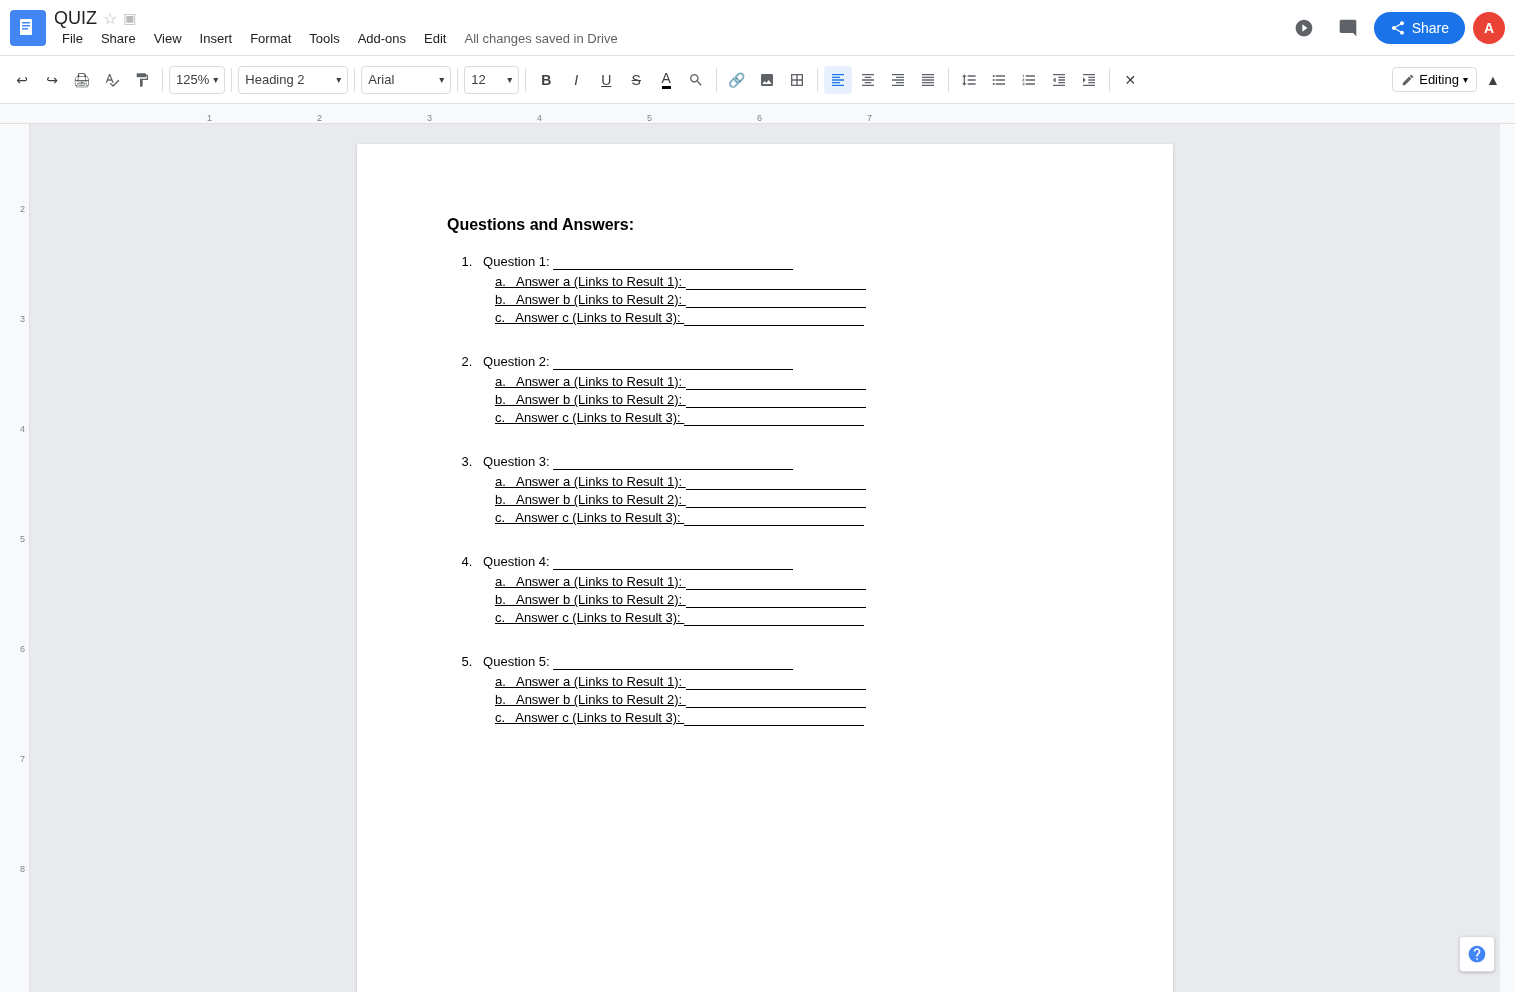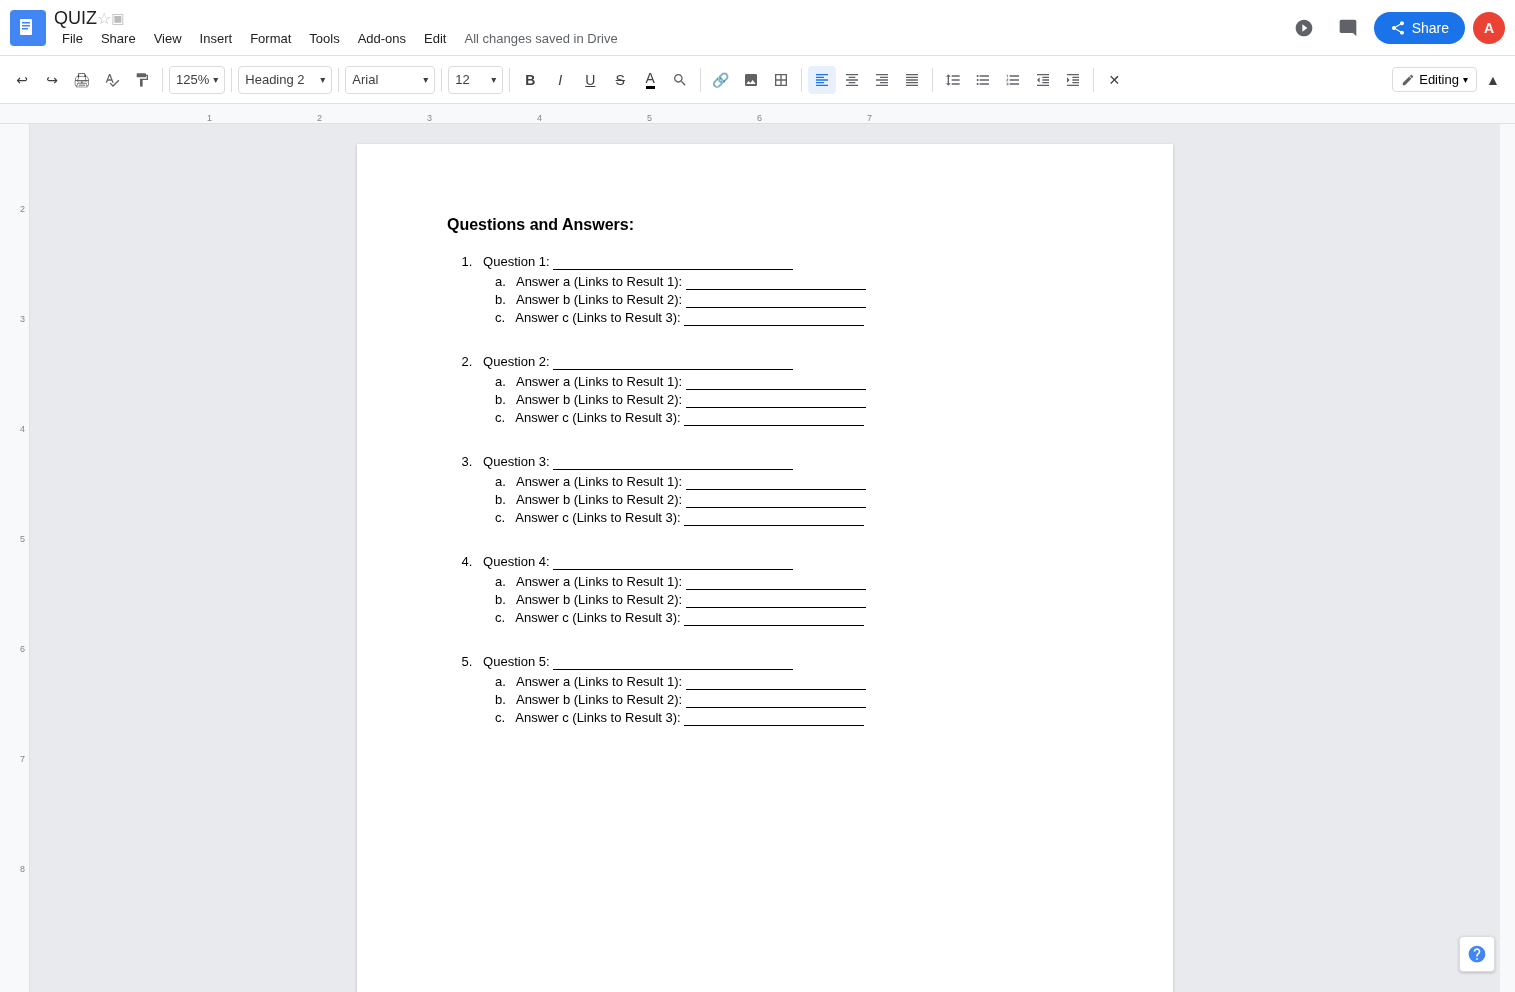--- a/index.html
+++ b/index.html
@@ -110,21 +110,21 @@
 
     
     #doc-heading {
       font-size: 16px; font-weight: bold; color: #000;
       margin-bottom: 20px;
       font-family: Arial, sans-serif;
     }
     .question-item { margin-bottom: 28px; }
     .question-line { font-size: 13px; color: #000; margin-bottom: 4px; font-family: Arial, sans-serif; }
     .answer-list { margin-left: 48px; list-style: none; }
-    .answer-item { font-size: 13px; color: #000; margin-bottom: 2px; font-family: Arial, sans-serif; }
+    .answer-item { font-size: 13px; color: #000; margin-bottom: 2px; font-family: Arial, sans-serif; text-decoration: underline; }
     .blank { display: inline-block; border-bottom: 1px solid #000; min-width: 180px; }
     .q-blank { display: inline-block; border-bottom: 1px solid #000; min-width: 240px; }
 
     #right-sidebar { width: 15px; background: #f8f9fa; }
 
     
     #bottom-right-btn {
       position: fixed; bottom: 20px; right: 20px;
       width: 36px; height: 36px;
       background: #fff;
@@ -141,21 +141,21 @@
 <div id="top-bar">
   <div id="app-icon">
     <svg width="20" height="20" viewBox="0 0 20 20">
       <rect x="2" y="1" width="12" height="16" rx="1" fill="white"></rect>
       <rect x="4" y="4" width="8" height="1.5" fill="#4285f4"></rect>
       <rect x="4" y="7" width="8" height="1.5" fill="#4285f4"></rect>
       <rect x="4" y="10" width="6" height="1.5" fill="#4285f4"></rect>
     </svg>
   </div>
   <div id="title-area">
-    <div id="doc-title-bar" style="display:flex;align-items:center;">
+    <div id="doc-title-bar" style="display:flex;align-items:center;gap:6px;">
       <span style="font-size:18px;color:#202124;">QUIZ</span>
       <span style="color:#bbb;font-size:16px;cursor:pointer;">☆</span>
       <span style="color:#bbb;font-size:14px;cursor:pointer;">▣</span>
     </div>
     <div id="menu-bar">
       <span class="menu-item">File</span>
       <span class="menu-item">Share</span>
       <span class="menu-item">View</span>
       <span class="menu-item">Insert</span>
       <span class="menu-item">Format</span>
@@ -202,21 +202,21 @@
       </svg>
   </div>
   <div class="tb-separator"></div>
 
   <div class="tb-select">
     <span>125%</span>
     <span style="font-size:10px;">▾</span>
   </div>
   <div class="tb-separator"></div>
 
-  <div class="tb-select" style="width:94px;">
+  <div class="tb-select" style="width:110px;">
     <span>Heading 2</span>
     <span style="font-size:10px;margin-left:auto;">▾</span>
   </div>
   <div class="tb-separator"></div>
 
   <div class="tb-select" style="width:90px;">
     <span>Arial</span>
     <span style="font-size:10px;margin-left:auto;">▾</span>
   </div>
   <div class="tb-separator"></div>

